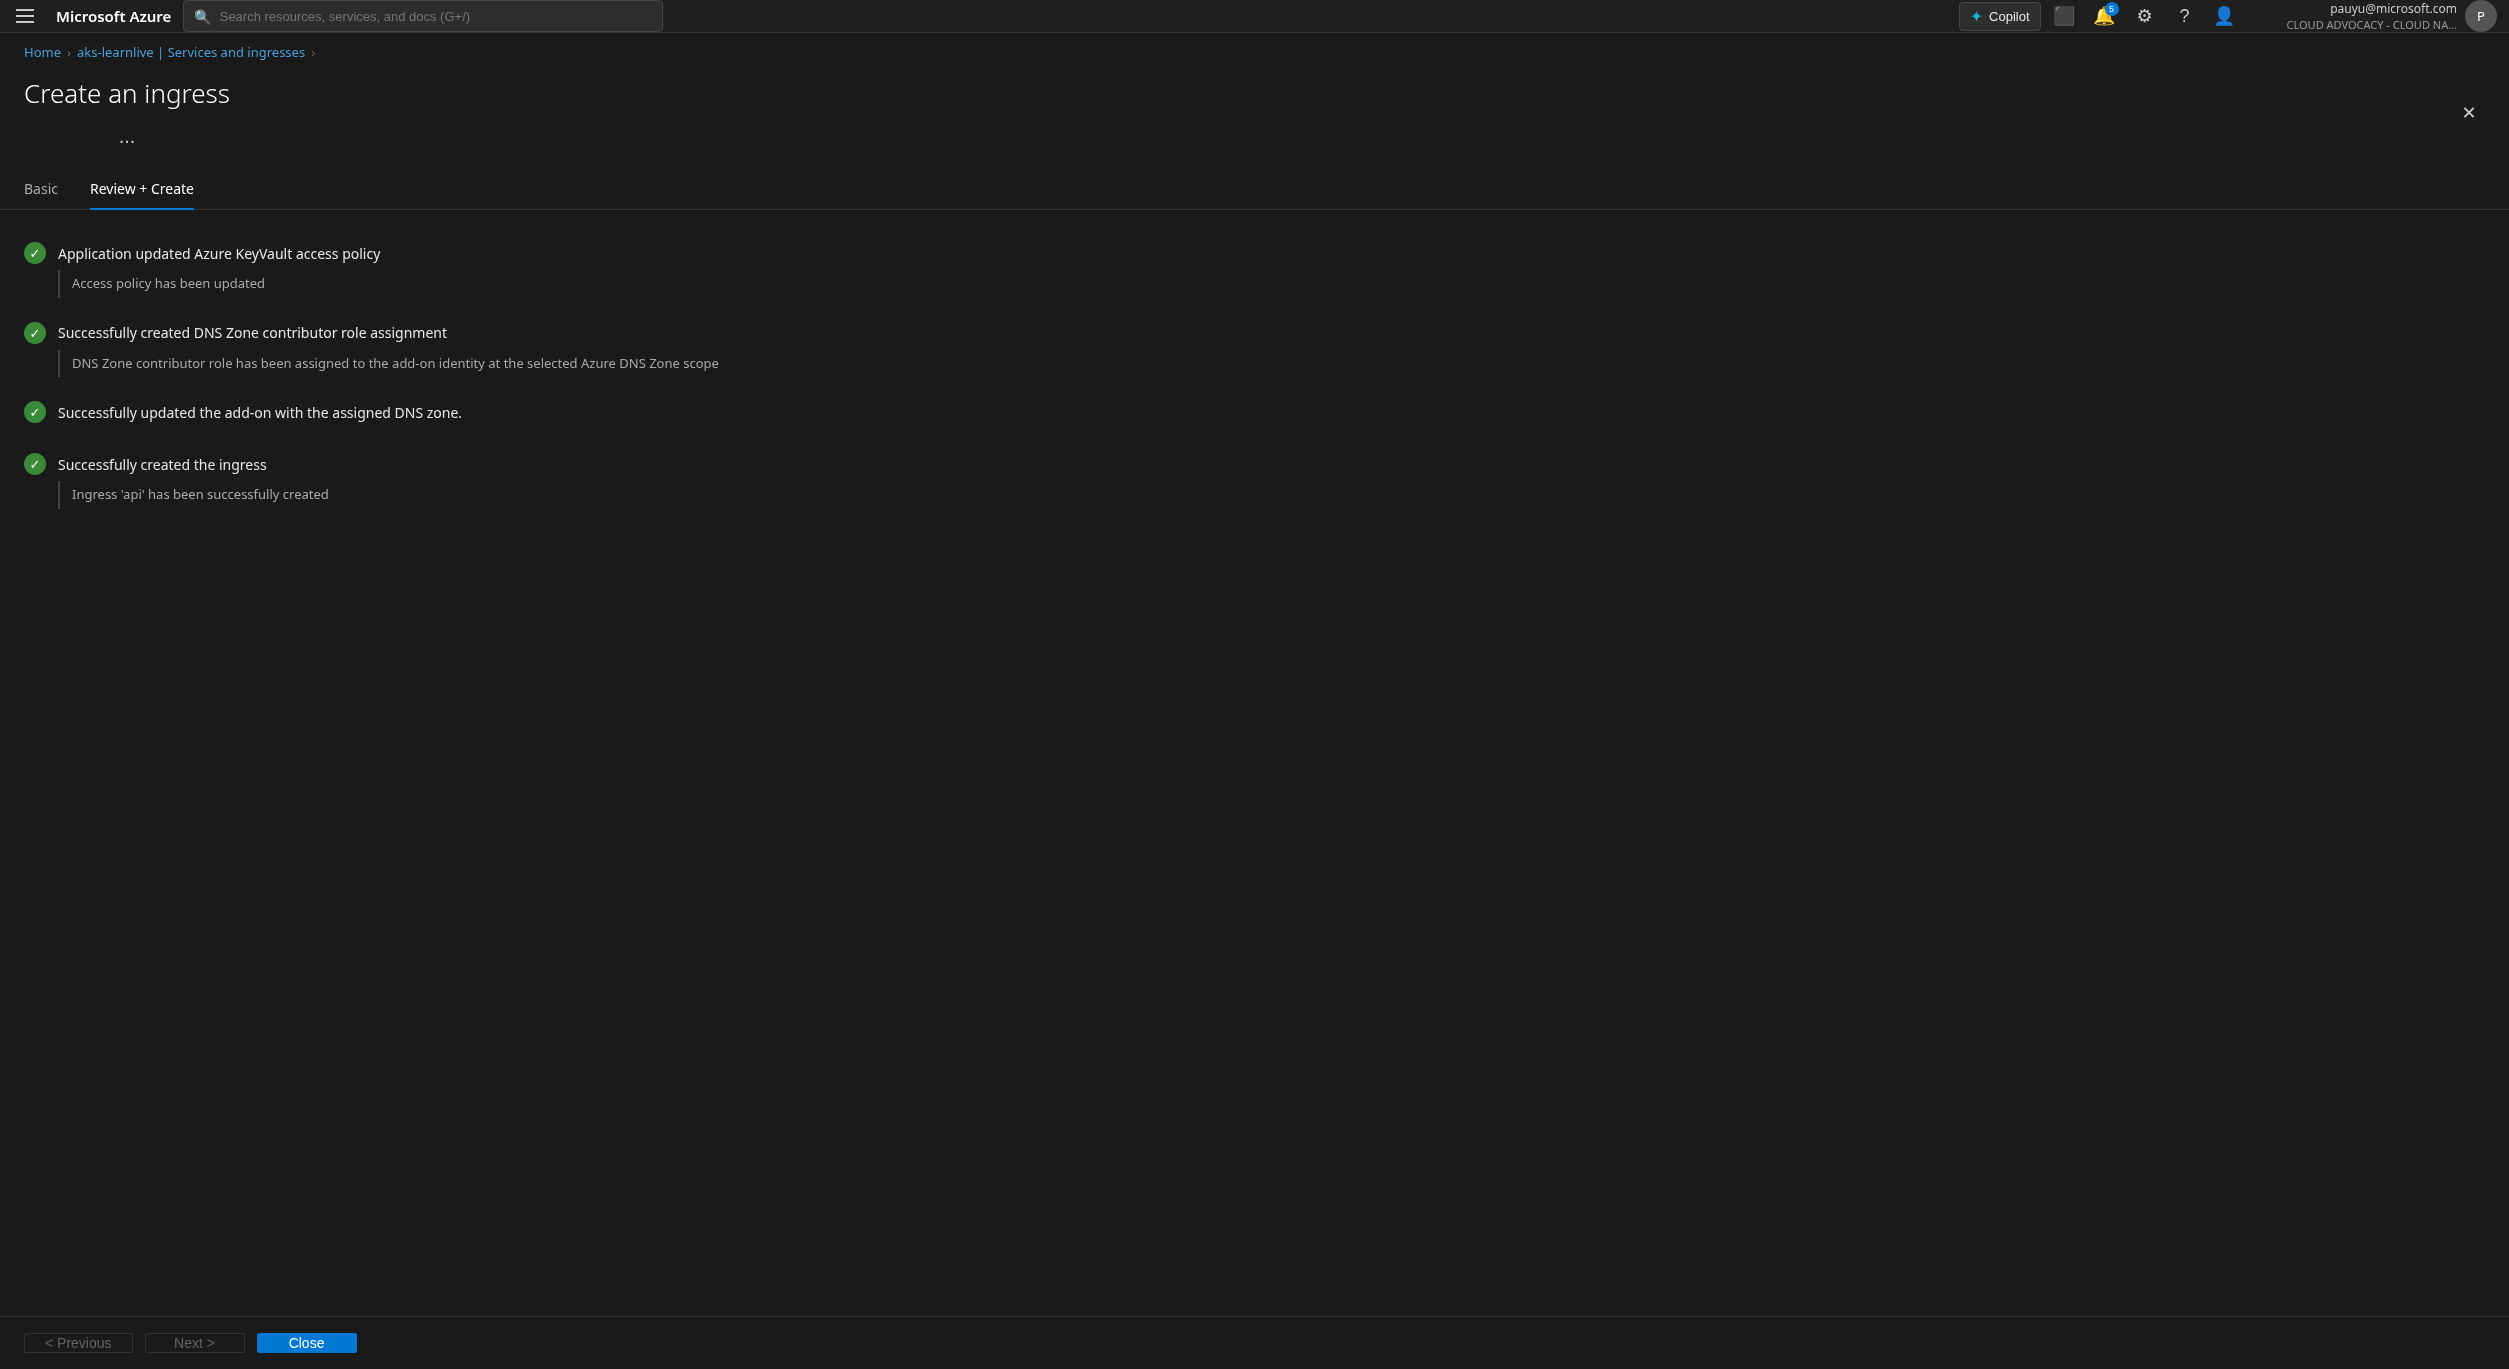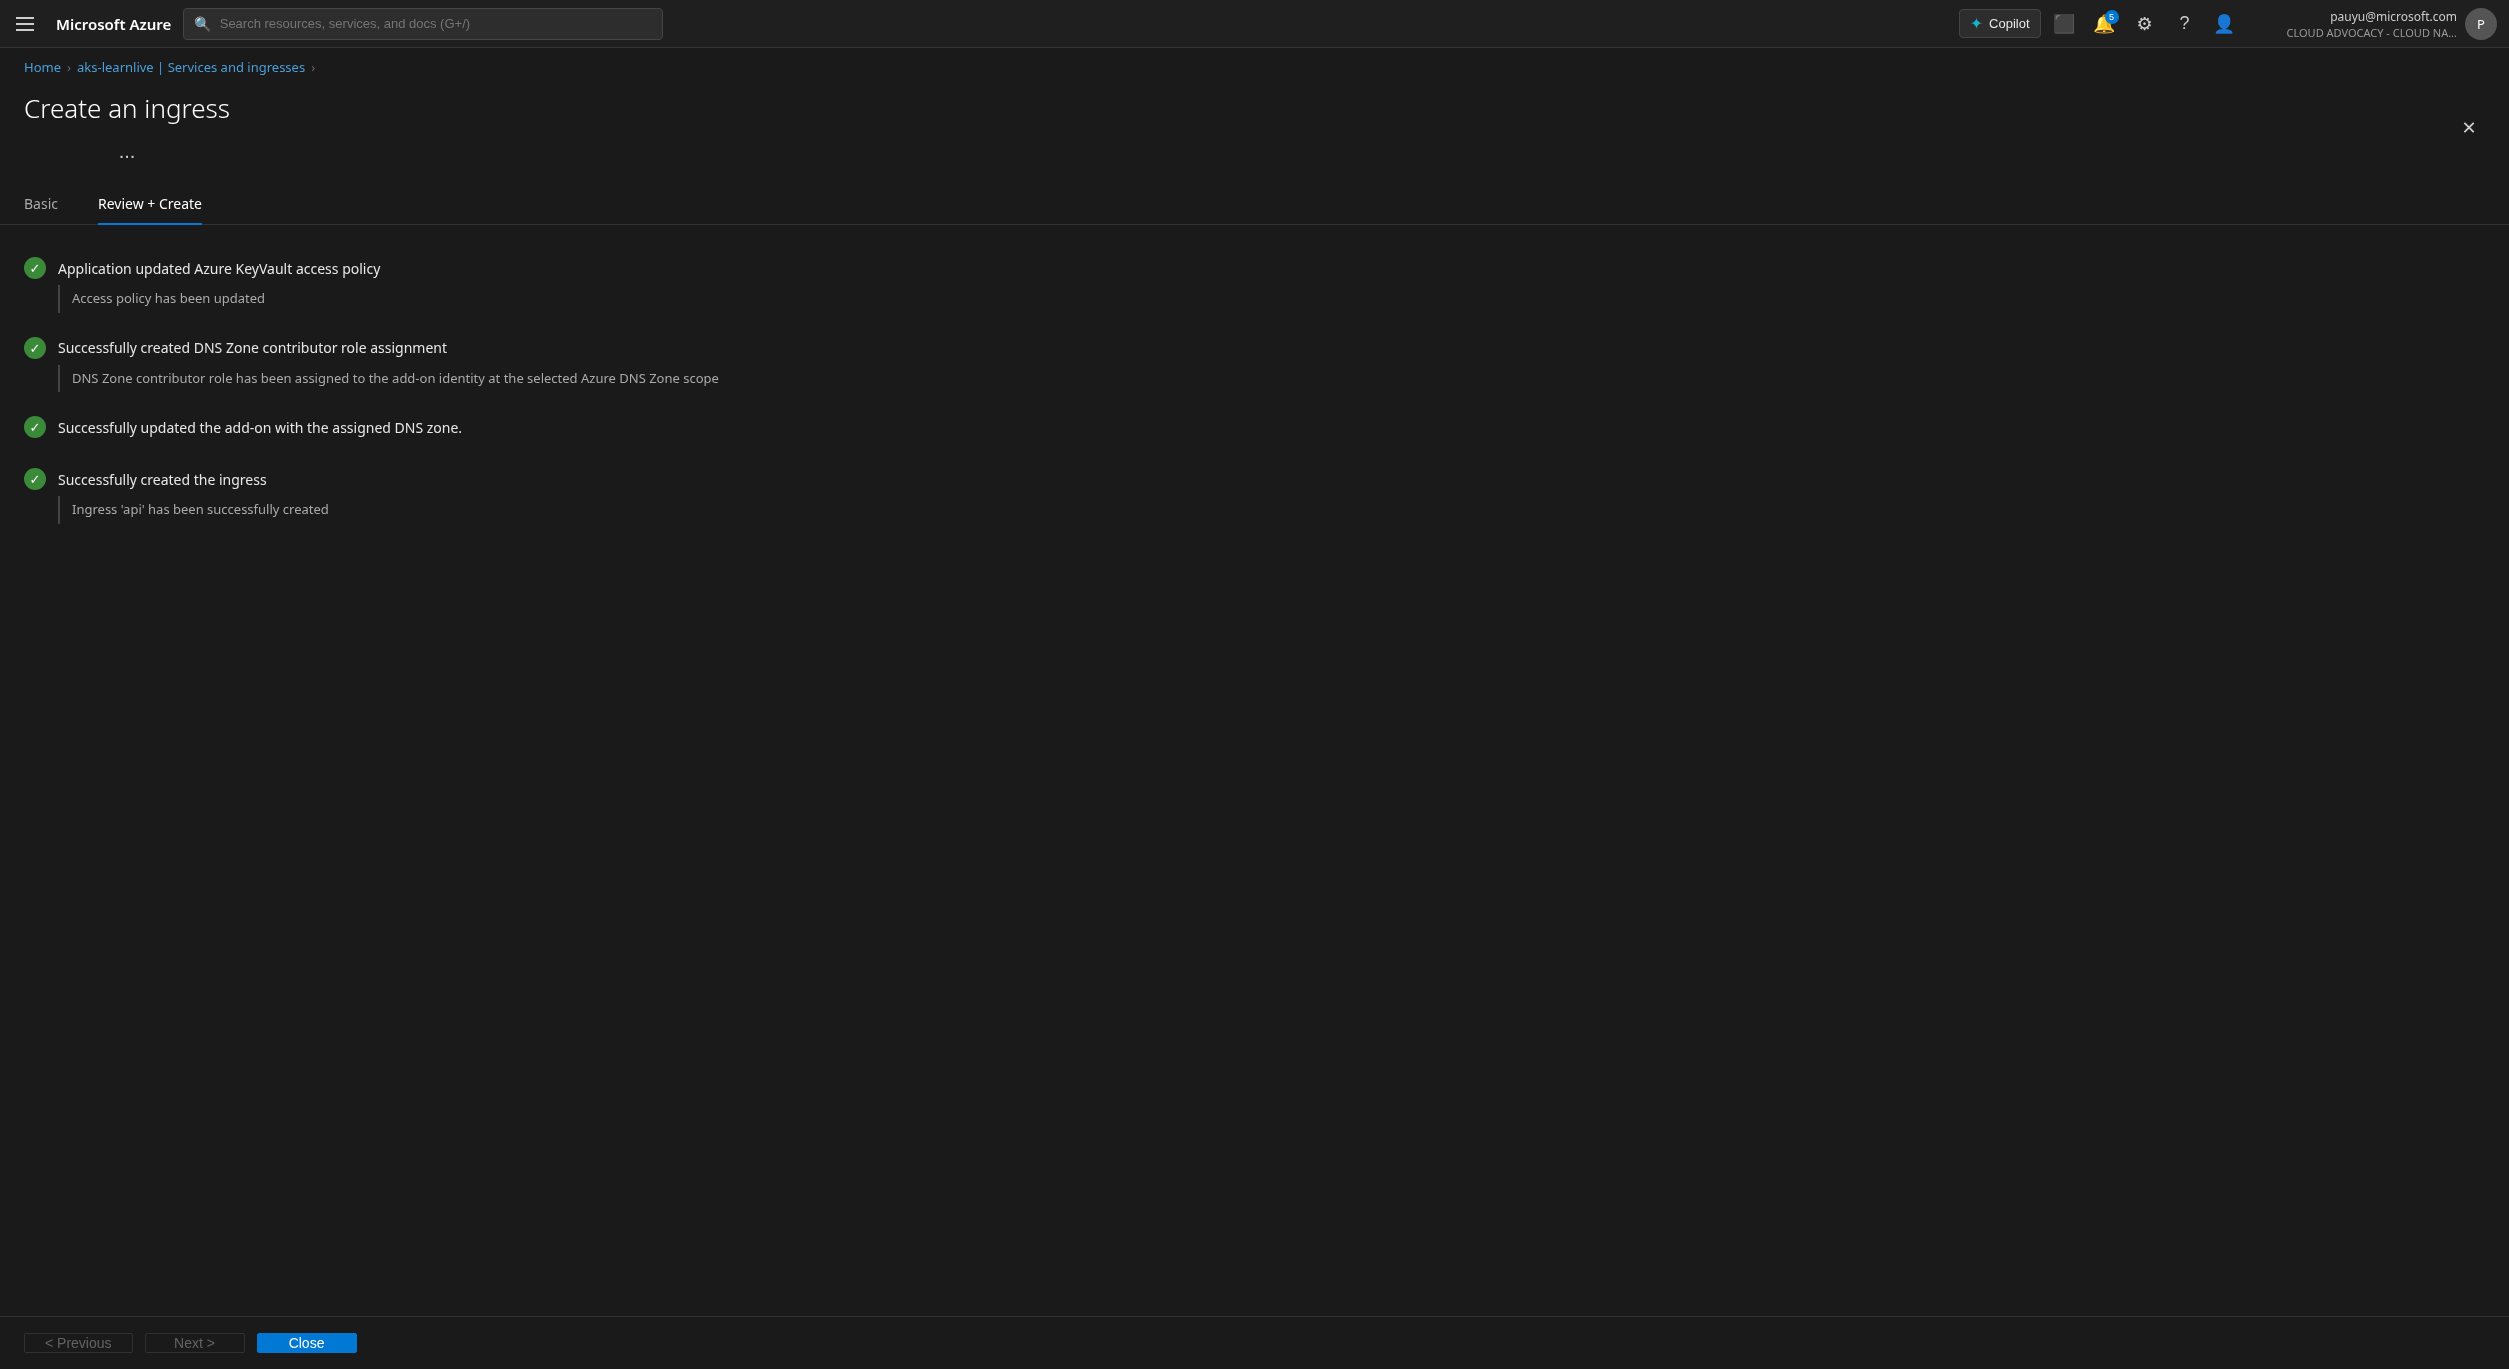--- a/index.html
+++ b/index.html
@@ -11,21 +11,21 @@
       height: 100vh;
       display: flex;
       flex-direction: column;
       overflow: hidden;
     }
 
     
     .topnav {
       background: #1f1f1f;
       border-bottom: 1px solid #333;
-      height: 48px;
+      height: 33px;
       display: flex;
       align-items: center;
       padding: 0 12px;
       gap: 12px;
       flex-shrink: 0;
     }
     .hamburger-icon {
       width: 24px; height: 24px;
       display: flex; flex-direction: column; justify-content: center; gap: 4px; cursor: pointer;
     }
@@ -114,21 +114,21 @@
     }
     .close-btn {
       background: none; border: none; color: #ccc;
       font-size: 18px; cursor: pointer; width: 32px; height: 32px;
       display: flex; align-items: center; justify-content: center; border-radius: 4px;
     }
 
     
     .tabs {
       padding: 20px 24px 0;
-      display: flex; gap: 40px;
+      display: flex; gap: 32px;
       border-bottom: 1px solid #333;
       flex-shrink: 0;
     }
     .tab {
       padding: 8px 0 10px;
       font-size: 14px; color: #aaa;
       cursor: pointer; border-bottom: 2px solid transparent;
       position: relative; top: 1px;
     }
     .tab.active { color: #fff; border-bottom: 2px solid #0078d4; }

